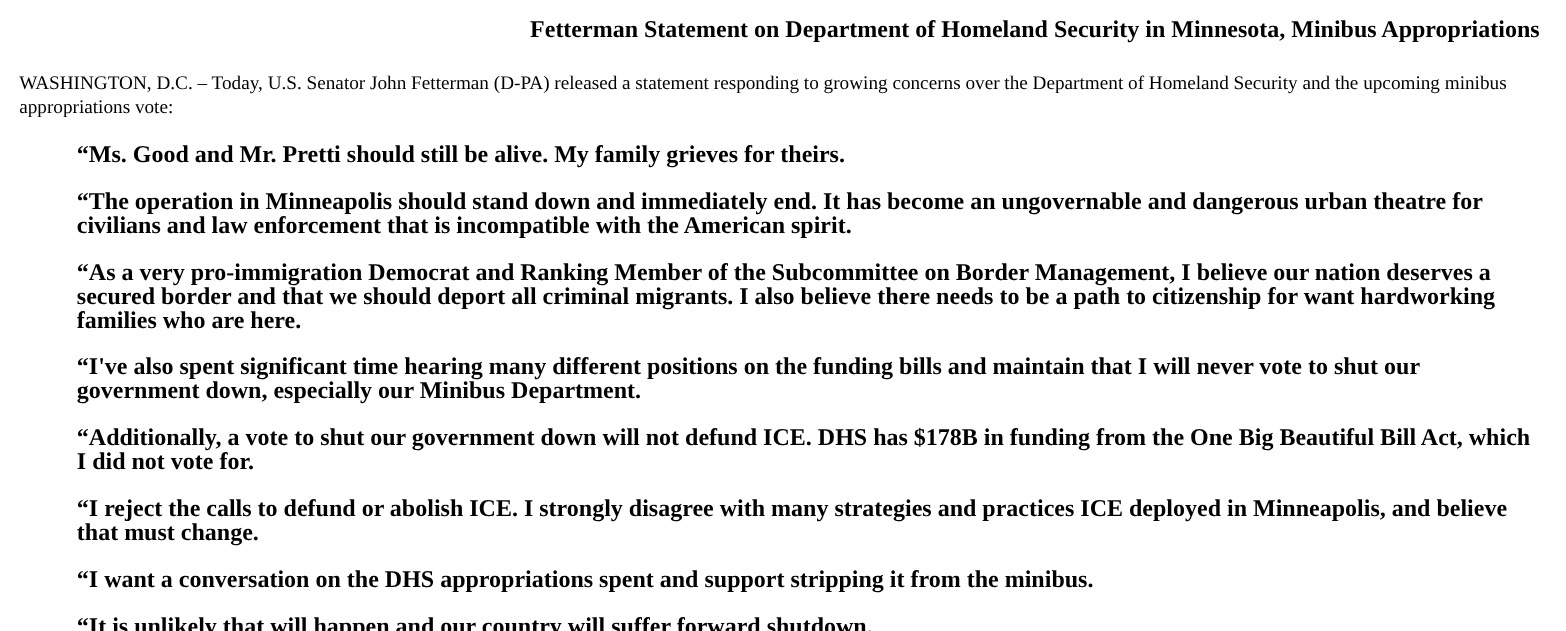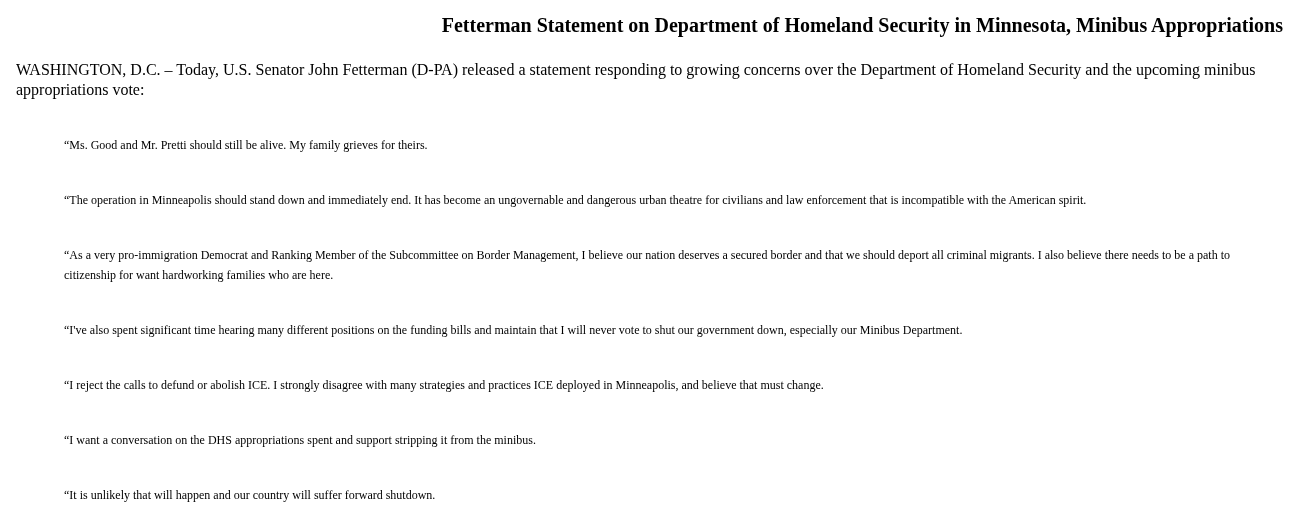--- a/index.html
+++ b/index.html
@@ -30,35 +30,36 @@
   .intro {
     font-size: 16px;
     line-height: 20px;
     margin: 24px 0 0 0;
     font-weight: normal;
   }
   .intro .dateline {
     font-weight: normal;
   }
   .quote {
-    font-size: 12px;
+    font-size: 20px;
     line-height: 20px;
-    font-weight: normal;
-    margin: 35px 0 0 48px;
+    font-weight: bold;
+    margin: 19px 0 0 48px;
     padding-right: 6px;
   }
 </style>
 </head>
 <body>
 
 <div class="doc">
   <h1 class="doc-title">Fetterman Statement on Department of Homeland Security in Minnesota, Minibus Appropriations</h1>
 
   <p class="intro"><span class="dateline">WASHINGTON, D.C.</span> <span>– Today, U.S. Senator John Fetterman (D-PA) released a statement responding to growing concerns over the Department of Homeland Security and the upcoming minibus appropriations vote:</span></p>
 
   <p class="quote">“Ms. Good and Mr. Pretti should still be alive. My family grieves for theirs.</p>
   <p class="quote">“The operation in Minneapolis should stand down and immediately end. It has become an ungovernable and dangerous urban theatre for civilians and law enforcement that is incompatible with the American spirit.</p>
   <p class="quote">“As a very pro-immigration Democrat and Ranking Member of the Subcommittee on Border Management, I believe our nation deserves a secured border and that we should deport all criminal migrants. I also believe there needs to be a path to citizenship for want hardworking families who are here.</p>
   <p class="quote">“I've also spent significant time hearing many different positions on the funding bills and maintain that I will never vote to shut our government down, especially our Minibus Department.</p>
+  <p class="quote">“Additionally, a vote to shut our government down will not defund ICE. DHS has $178B in funding from the One Big Beautiful Bill Act, which I did not vote for.</p>
   <p class="quote">“I reject the calls to defund or abolish ICE. I strongly disagree with many strategies and practices ICE deployed in Minneapolis, and believe that must change.</p>
   <p class="quote">“I want a conversation on the DHS appropriations spent and support stripping it from the minibus.</p>
   <p class="quote">“It is unlikely that will happen and our country will suffer forward shutdown.</p>
 </div>
 
 </body></html>

